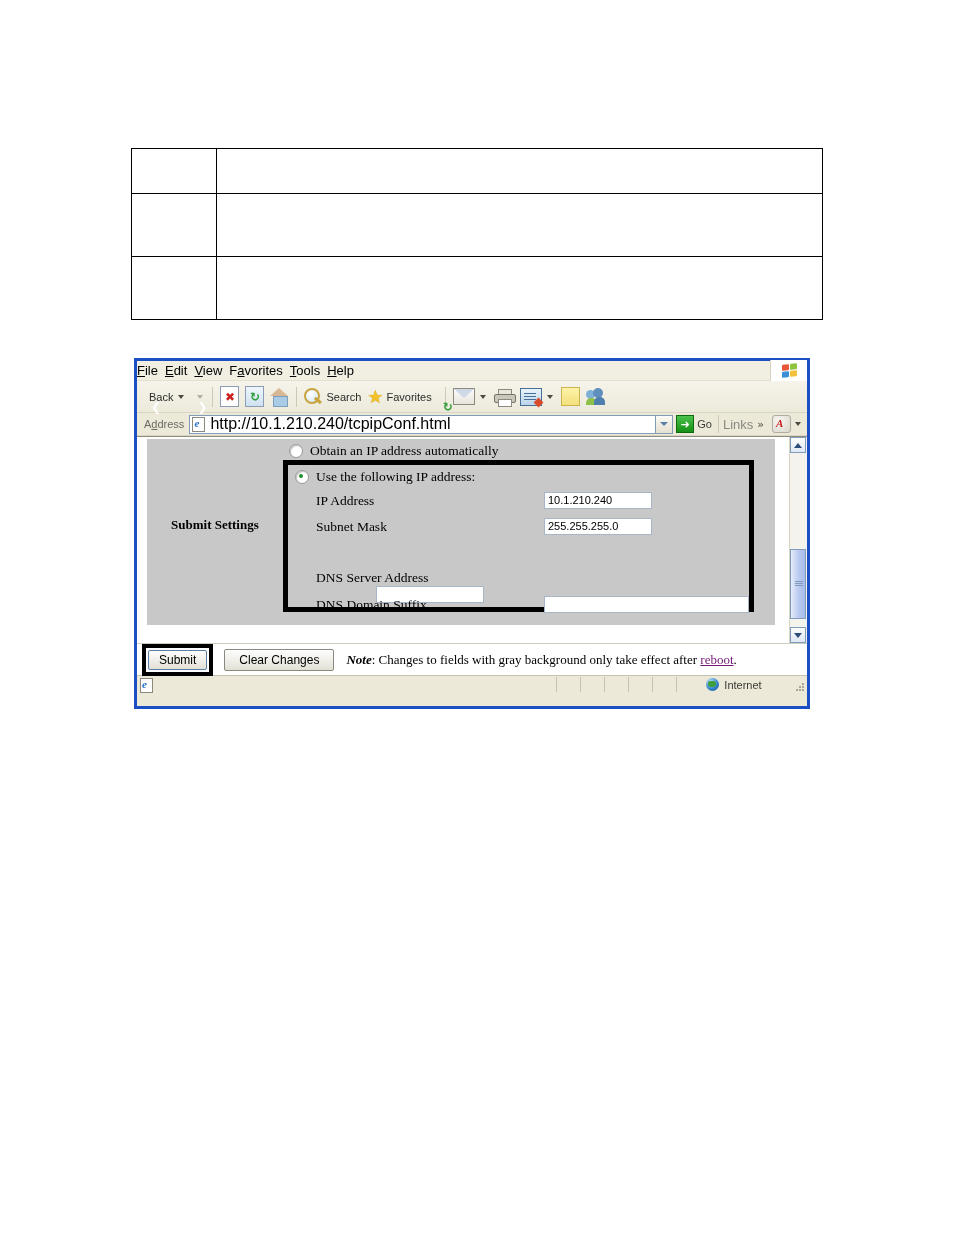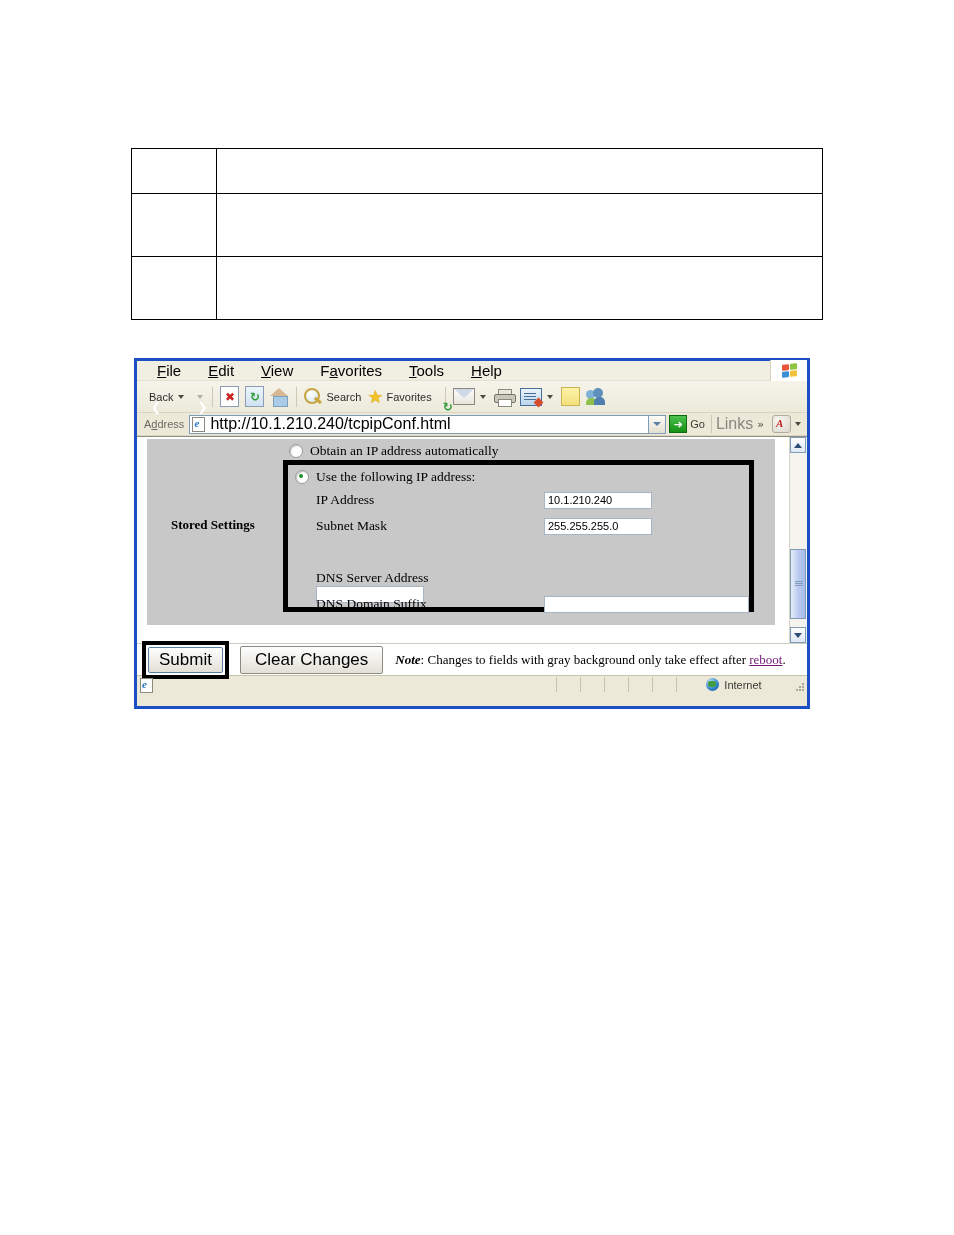--- a/index.html
+++ b/index.html
@@ -54,26 +54,25 @@
   
   #menu-bar {
     position: relative;
     height: 19px;
     background: #f1efe2;
     display: flex;
     align-items: center;
     border-bottom: 1px solid #e3e0d0;
   }
   .menu-item {
-    font-size: 15px;
+    font-size: 13px;
     color: #000;
-    padding: 1px 7px 1px 13px;
+    padding: 1px 7px 1px 0;
     font-family: "Liberation Sans", sans-serif;
     white-space: nowrap;
-    margin-left: 7px;
   }
   .menu-item u { text-decoration: underline; }
   #win-flag {
     position: absolute;
     right: 0;
     top: -1px;
     width: 36px;
     height: 21px;
     background: #ffffff;
     border-left: 1px solid #d6d2bd;
@@ -273,21 +272,21 @@
     background: linear-gradient(#4cc24c,#169016);
     border: 1px solid #0d6b0d;
     display: flex; align-items: center; justify-content: center;
     color: #fff; font-size: 11px; font-family:"DejaVu Sans", sans-serif;
   }
   .go-text { font-size: 11px; color: #3a3a34; }
   #links-area {
     display: flex; align-items: center; gap: 4px;
     padding: 0 4px; border-left: 1px solid #cdc9b4; height: 18px;
   }
-  #links-label { font-size: 16px; color: #8a8880; }
+  #links-label { font-size: 13px; color: #8a8880; }
   #links-chev { font-size: 11px; color: #4a4a42; font-family:"DejaVu Sans", sans-serif; }
   #acro-btn { display:flex; align-items:center; gap:2px; padding:0 4px; }
   .ic-acro {
     width:17px;height:16px;position:relative;
     background: radial-gradient(circle at 35% 30%, #f9f7f2, #d9d6ca);
     border-radius:3px; border:1px solid #b0ada0;
   }
   .ic-acro .a {
     position:absolute; left:3px; top:1px; color:#c41e1e;
     font-size:11px; font-weight:bold; line-height:13px;
@@ -369,20 +368,21 @@
     left: 7px;
     top: 4px;
     display: flex;
     align-items: center;
     gap: 7px;
   }
   .field-row {
     position: absolute;
     left: 28px;
     display: flex;
+    align-items: center;
   }
   .field-label {
     font-family: "Liberation Serif", serif;
     font-size: 13.5px;
     color: #000;
     width: 228px;
     white-space: nowrap;
   }
   .field-input {
     height: 17px;
@@ -449,21 +449,21 @@
     border: 4px solid #000;
     padding: 2px;
     display: inline-flex;
     background: #ffffff;
   }
   .btn {
     background: linear-gradient(#fefefe,#e2e0d6);
     border: 1px solid #8c8a7f;
     border-radius: 2px;
     font-family: "Liberation Sans", sans-serif;
-    font-size: 17px;
+    font-size: 12px;
     color: #000;
     padding: 2px 10px;
     white-space: nowrap;
   }
   #submit-btn { border-color: #5a7fa5; }
   #clear-btn { margin-left: 11px; padding: 3px 14px; }
   #note-text {
     margin-left: 12px;
     font-family: "Liberation Serif", serif;
     font-size: 13px;
@@ -667,21 +667,21 @@
         </span>
       <span class="tb-caret"></span>
     </div>
   </div>
 
   <div id="viewport">
     <div id="page-area">
 
       <div id="settings-panel">
 
-        <div id="stored-settings-label">Stored Settings</div>
+        <div id="stored-settings-label">Submit Settings</div>
 
         <div id="radio-auto-row">
           <span class="radio"></span>
           <span class="form-text">Obtain an IP address automatically</span>
         </div>
 
         <div id="static-ip-box">
 
           <div id="radio-static-row">
             <span class="radio checked"></span>

